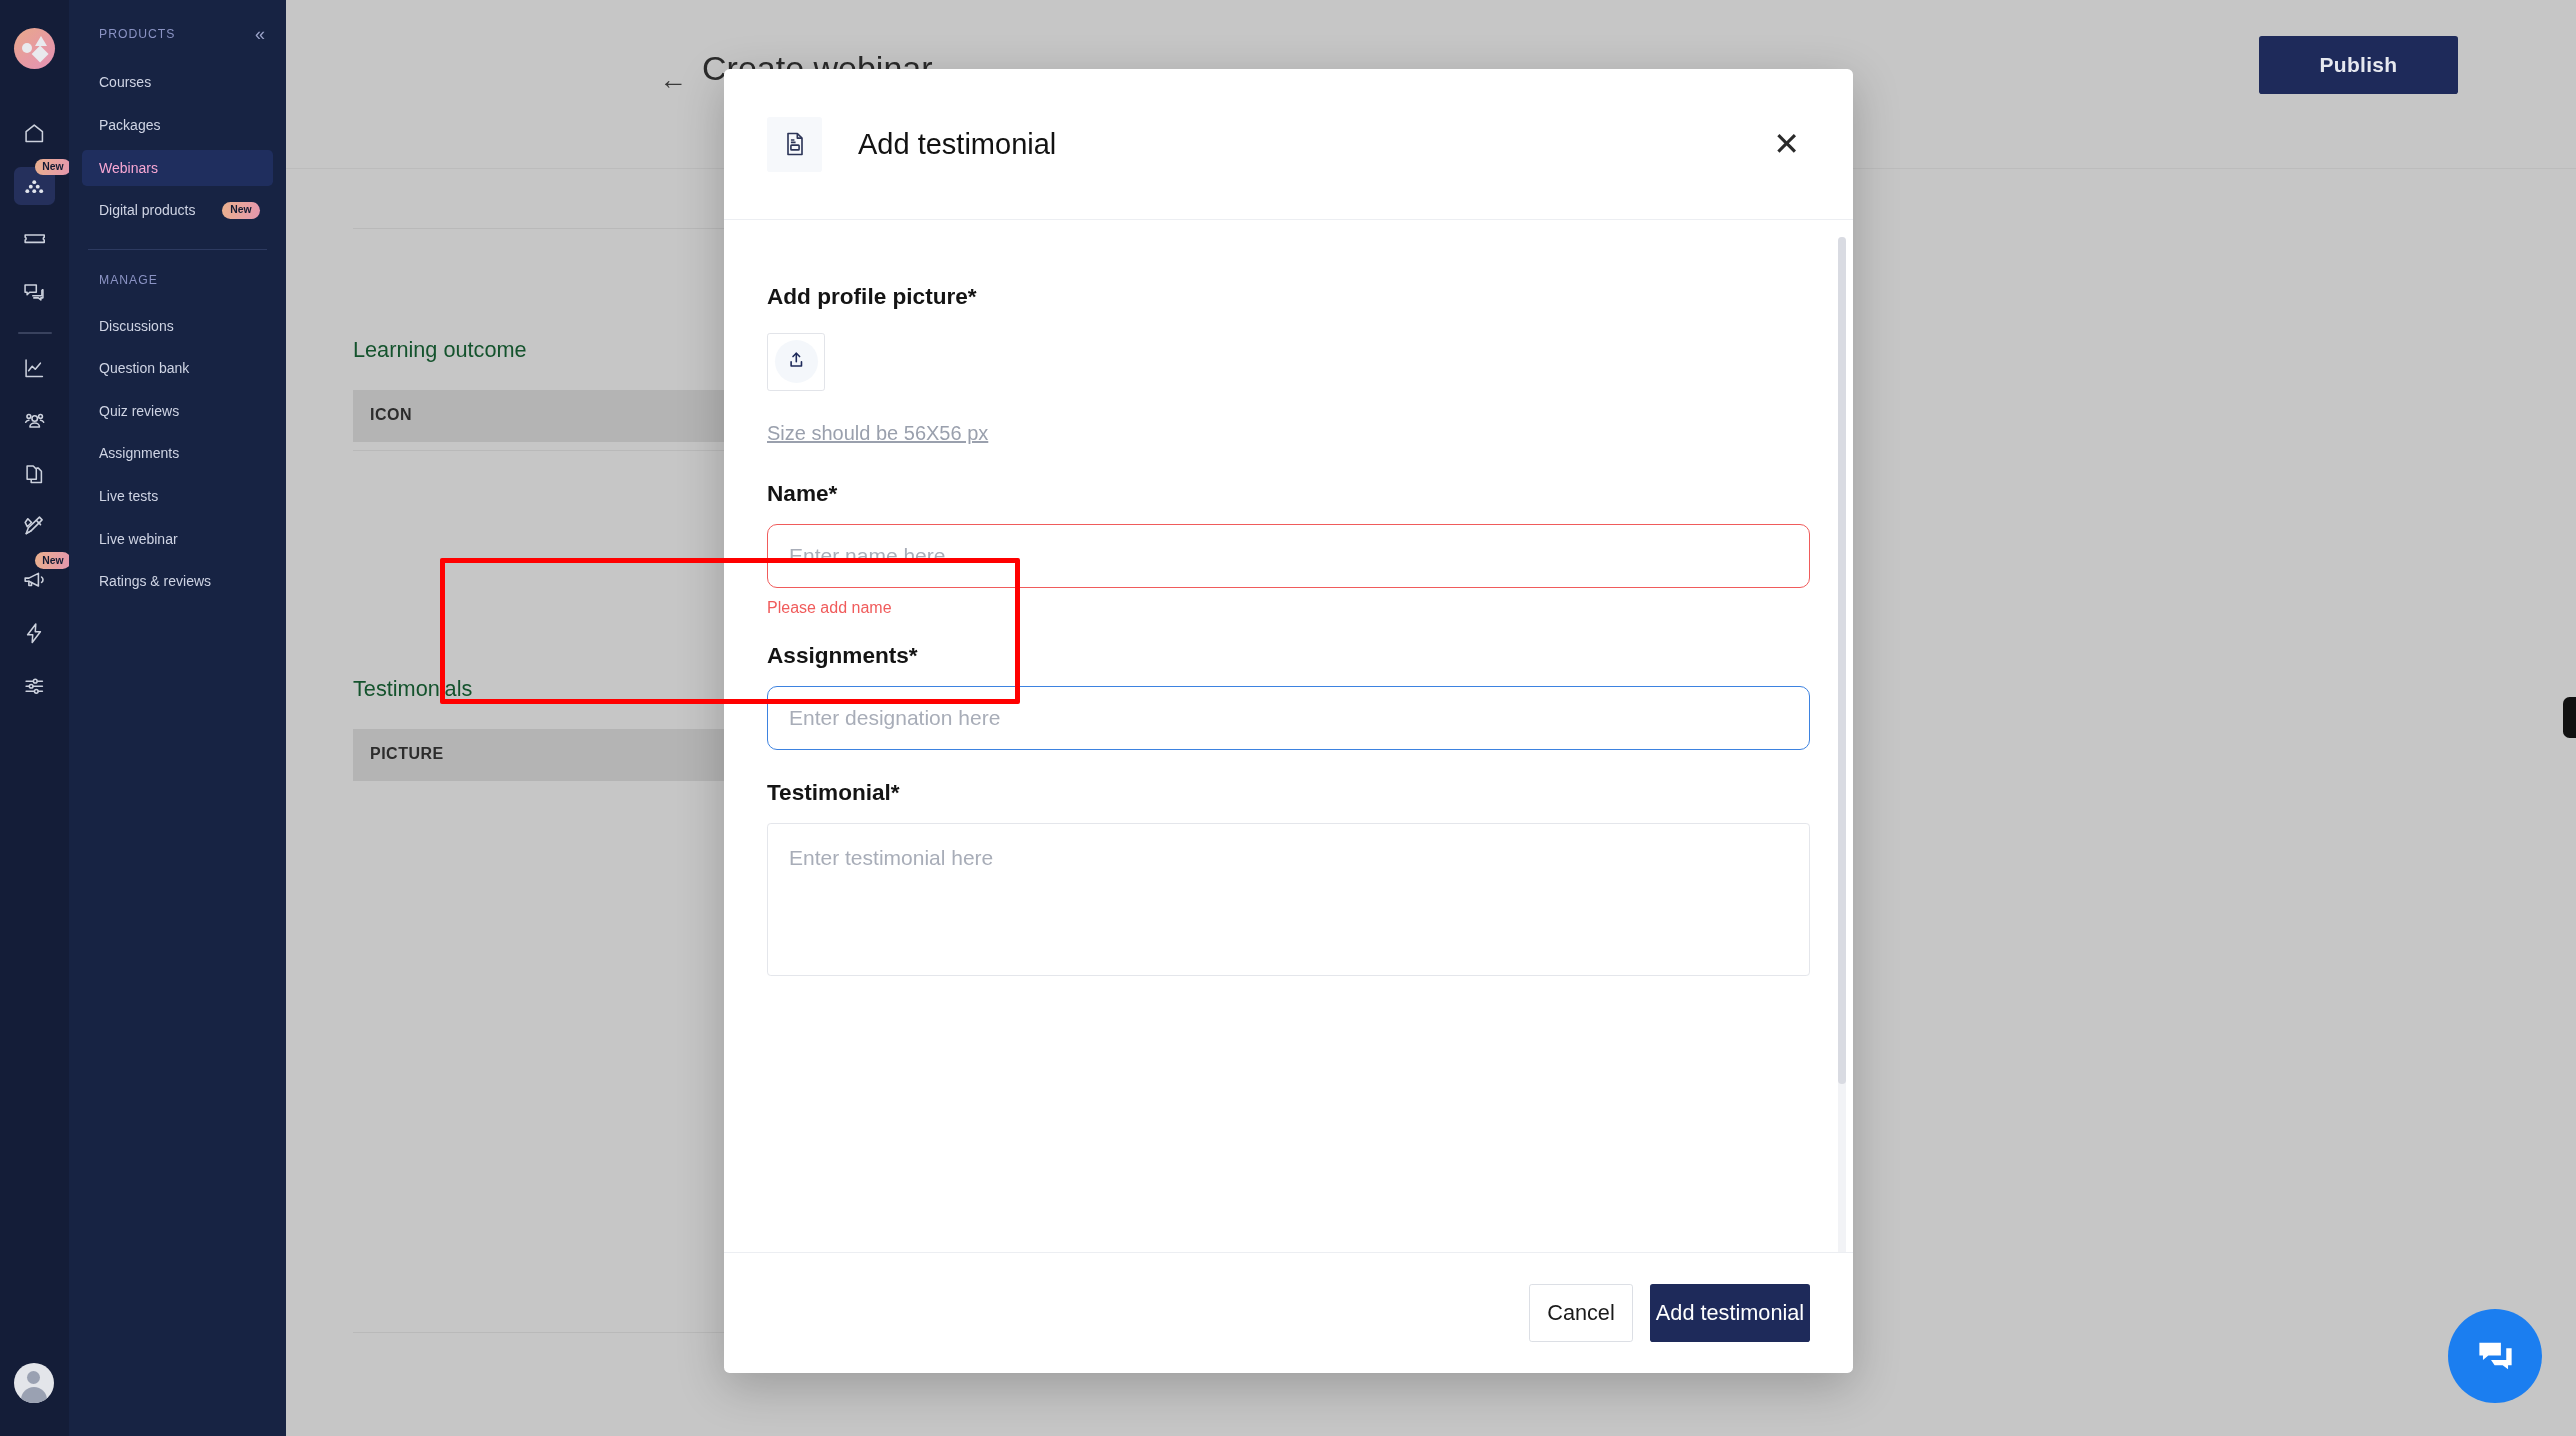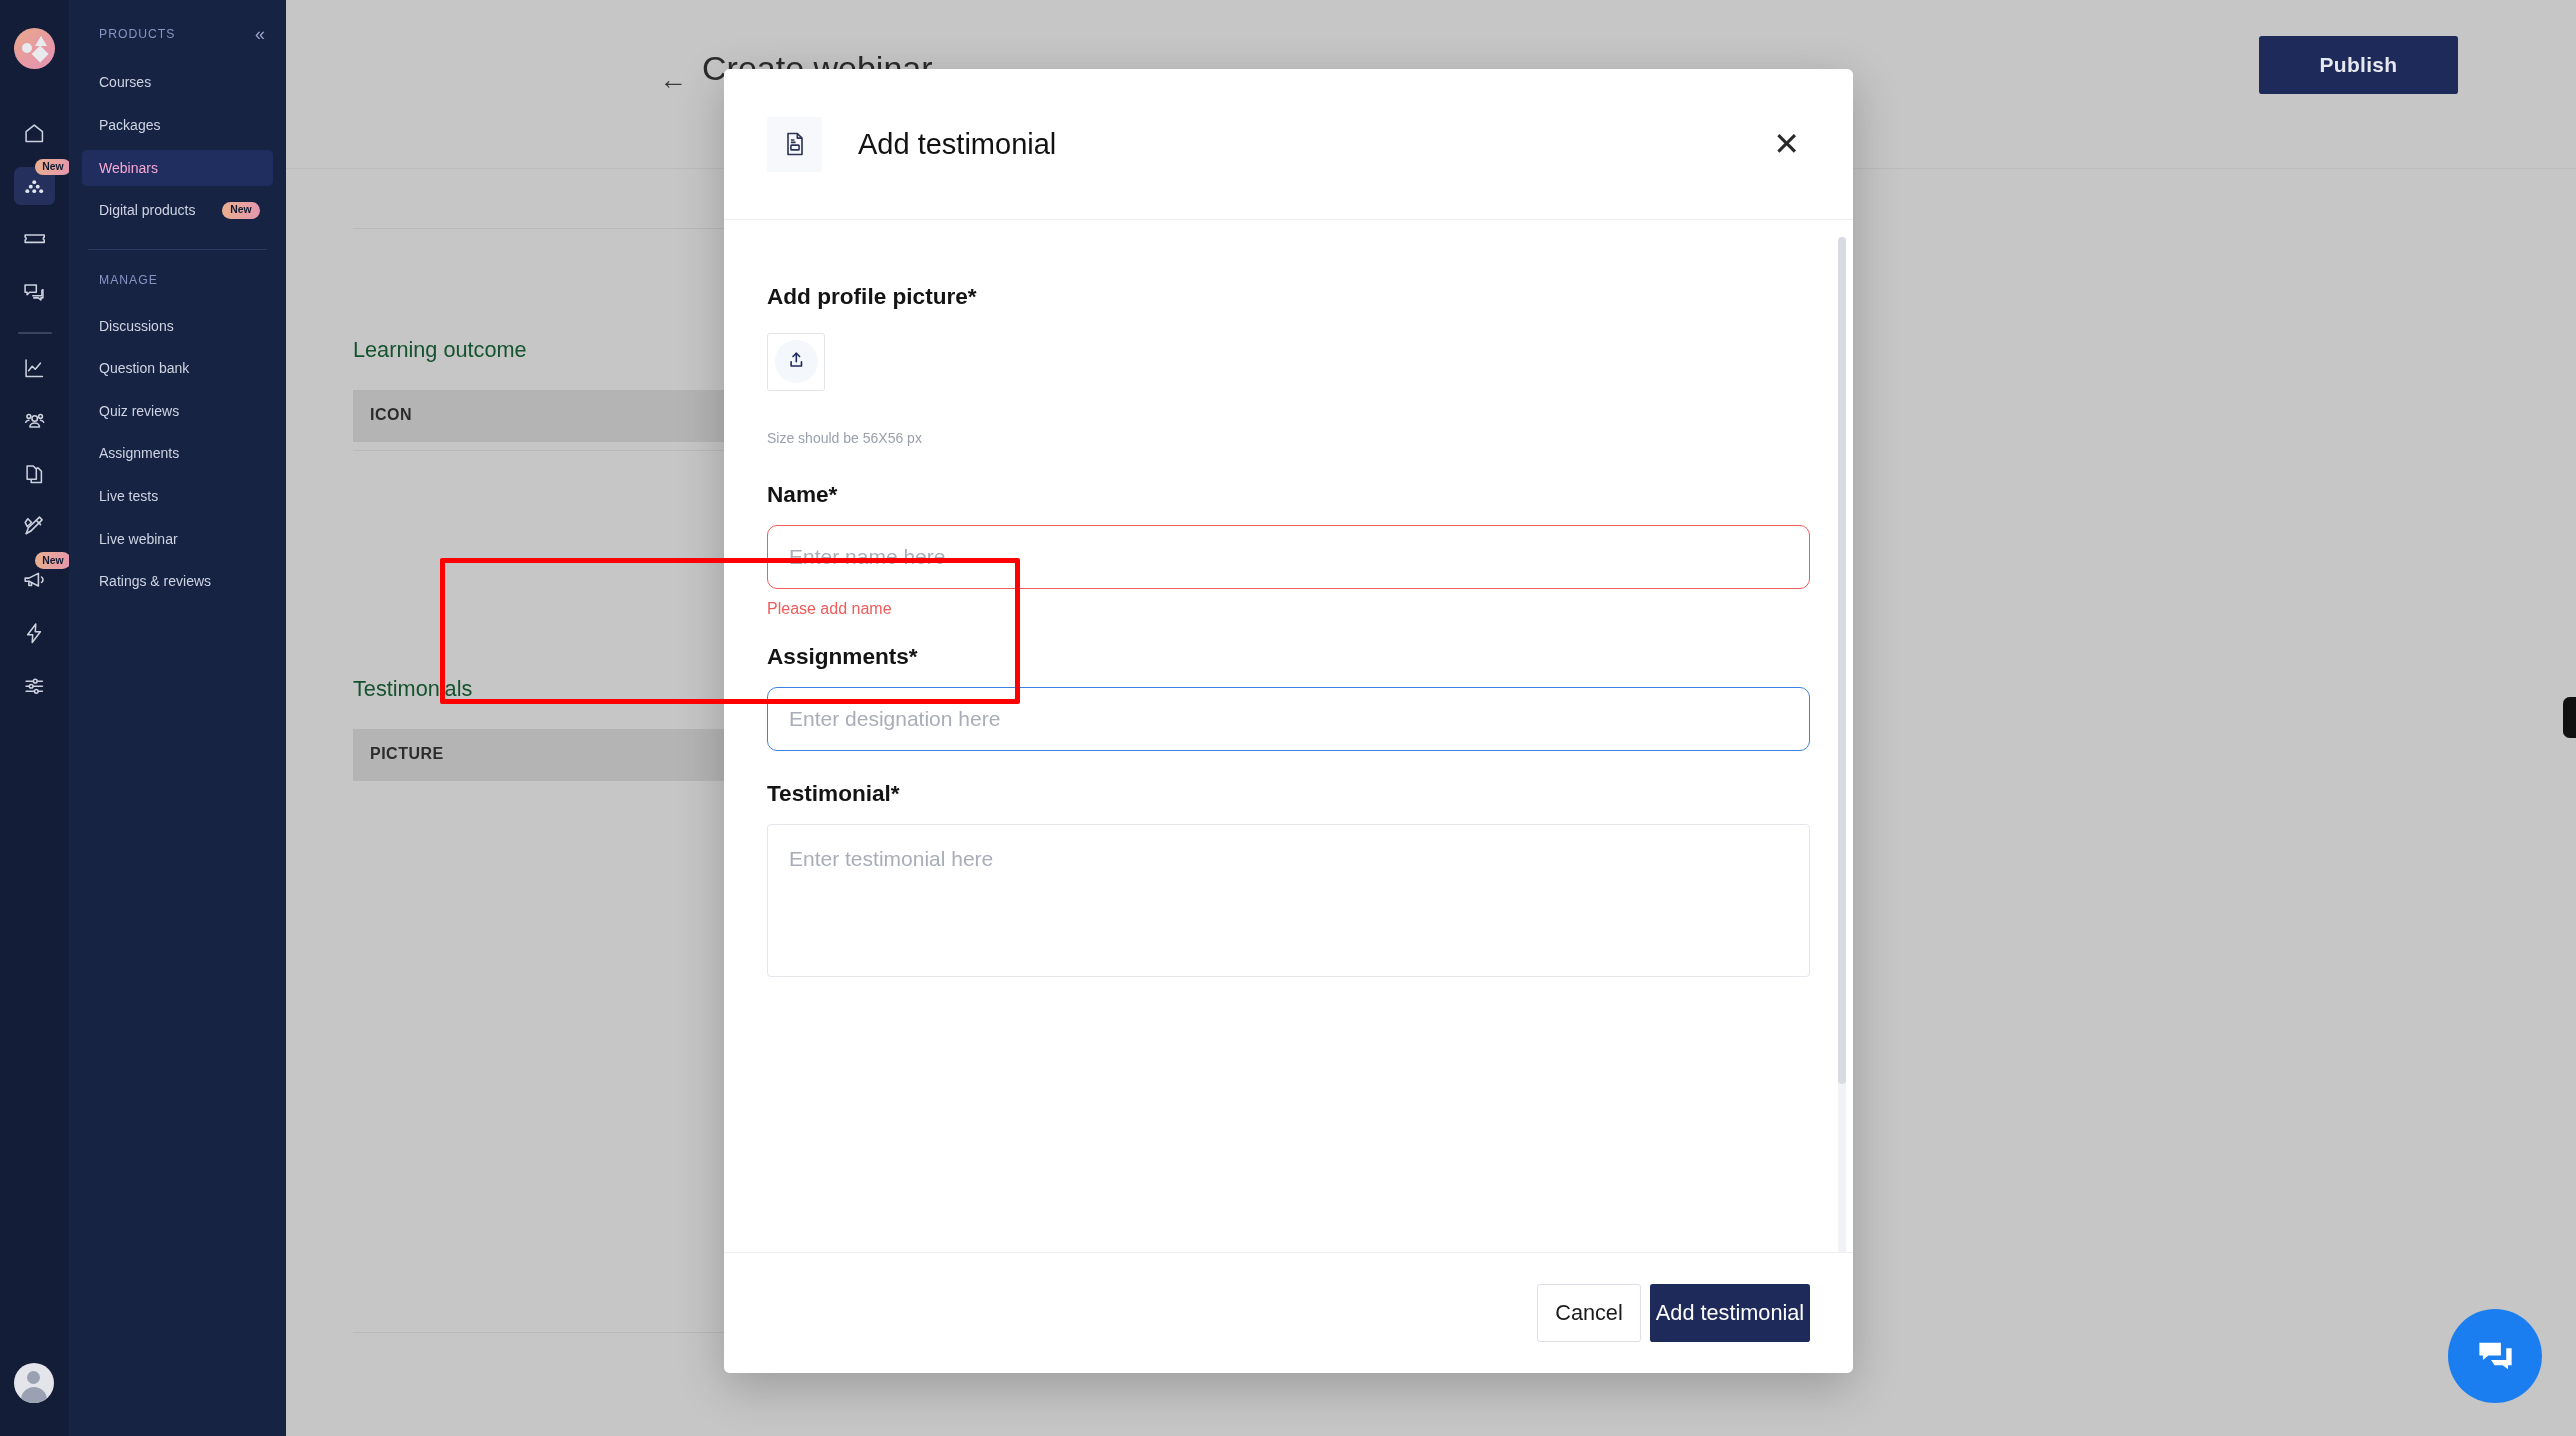--- a/index.html
+++ b/index.html
@@ -157,21 +157,21 @@
   }
   .field-label { font-size: 22.6px; color: #141414; font-weight: 700; }
   .upload-box {
     width: 58px; height: 58px; border: 0.9px solid #e2e4e9; border-radius: 2.8px;
     display: flex; align-items: center; justify-content: center; margin-top: 22.6px;
   }
   .upload-circle {
     width: 43px; height: 43px; border-radius: 50%; background: #f4f7fb;
     display: flex; align-items: center; justify-content: center;
   }
-  .hint { font-size: 14px; color: #9aa0ad; margin-top: 39px; }
+  .hint { font-size: 20px; color: #9aa0ad; margin-top: 31px; text-decoration: underline; }
   .txt-input {
     width: 100%; height: 64px; border-radius: 10px; background: #fff;
     display: flex; align-items: center; padding: 0 21px;
     font-size: 21px; color: #a8adb8; margin-top: 17px;
   }
   .txt-input.error { border: 0.9px solid #f05b5b; }
   .txt-input.focus { border: 0.9px solid #3d82e0; }
   .err-msg { font-size: 16px; color: #f05b5b; margin-top: 11.3px; }
   .txt-area {
     width: 100%; height: 153px; border: 0.9px solid #e4e6eb; border-radius: 3.8px;
@@ -179,21 +179,21 @@
     margin-top: 17px;
   }
   .annot-box {
     position: absolute; left: 440px; top: 558px;
     width: 580px; height: 146px;
     border: 5.6px solid #ff0000; border-radius: 1.9px;
     pointer-events: none; z-index: 30;
   }
   .modal-foot {
     height: 121px; flex: none; border-top: 0.9px solid #eceef2;
-    display: flex; align-items: center; justify-content: flex-end; gap: 9px;
+    display: flex; align-items: center; justify-content: flex-end; gap: 17px;
     padding: 12px 43px;
   }
   .btn-cancel {
     width: 104px; height: 58px; border: 0.9px solid #dcdfe5; border-radius: 2.8px;
     display: flex; align-items: center; justify-content: center;
     font-size: 21.7px; color: #1a1a1a; background: #fff;
   }
   .btn-primary {
     width: 160px; height: 58px; background: #1e2a5a; border-radius: 2.8px;
     display: flex; align-items: center; justify-content: center;

